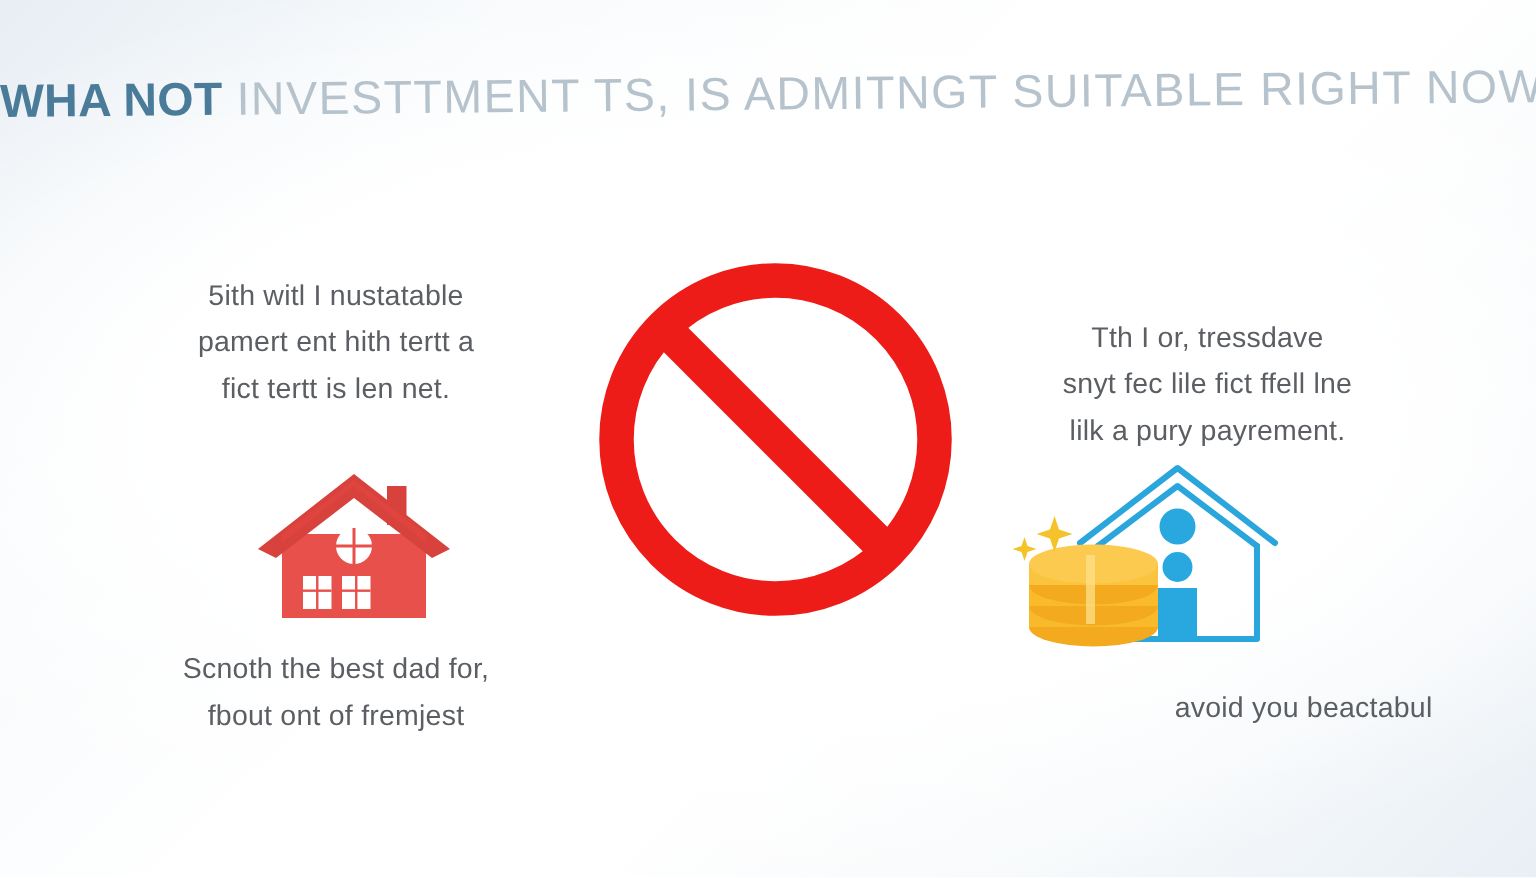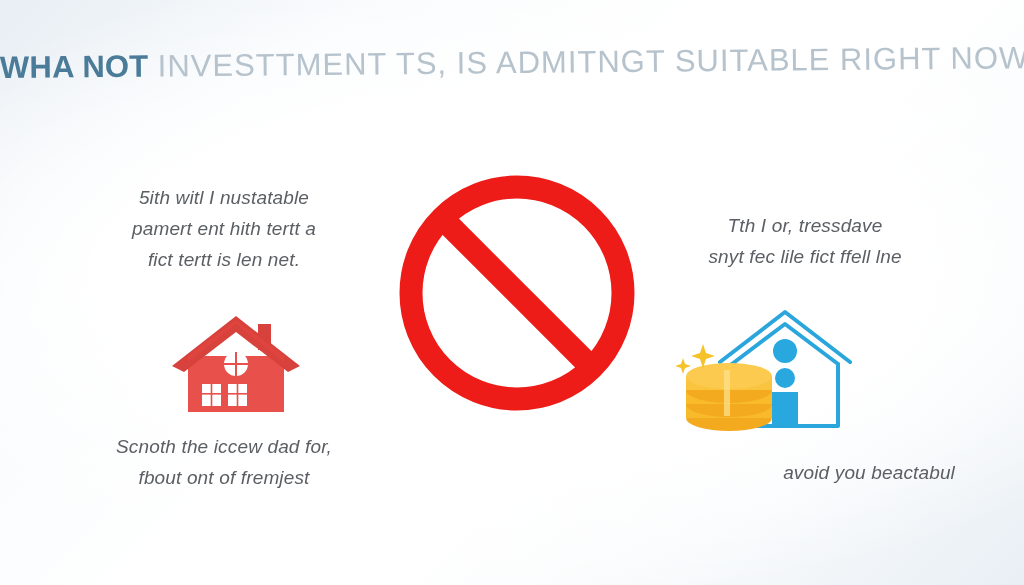--- a/index.html
+++ b/index.html
@@ -47,21 +47,21 @@
 
   
   .para {
     position:absolute;
     text-align:center;
     color:#5b5f63;
     font-size:19px;
     line-height:1.62;
     letter-spacing:0.15px;
   }
-  .para .ln { display:block;font-style:italic; }
+  .para .ln { display:block; }
 
   #para-tl { left:74px;  top:183px; width:300px; }
   #para-tr { left:655px; top:183px; width:300px;margin-top:28px; }
   #para-bl { left:74px;  top:432px; width:300px; }
   #para-br { left:655px; top:458px; width:300px;text-align:right; }
 
   
   #no-sign      { position:absolute; left:394px; top:170px; width:246px; height:246px; }
   #house-red    { position:absolute; left:166px; top:310px; width:140px; height:102px; }
   #house-money  { position:absolute; left:672px; top:300px; width:196px; height:132px; }
@@ -82,24 +82,25 @@
 
   <div class="para" id="para-tl">
     <span class="ln">5ith witl I nustatable</span>
     <span class="ln">pamert ent hith tertt a</span>
     <span class="ln">fict tertt is len net.</span>
   </div>
 
   <div class="para" id="para-tr">
     <span class="ln">Tth I or, tressdave</span>
     <span class="ln">snyt fec lile fict ffell lne</span>
+    <span class="ln">lilk a pury payrement.</span>
   </div>
 
   <div class="para" id="para-bl">
-    <span class="ln">Scnoth the iccew dad for,</span>
+    <span class="ln">Scnoth the best dad for,</span>
     <span class="ln">fbout ont of fremjest</span>
   </div>
 
   <div class="para" id="para-br">
     <span class="ln">avoid you beactabul</span>
   </div>
 
   <div id="no-sign">
     <svg viewBox="0 0 246 246" width="246" height="246">
       <circle cx="123" cy="123" r="106" fill="none" stroke="#ee1c18" stroke-width="23"></circle>

